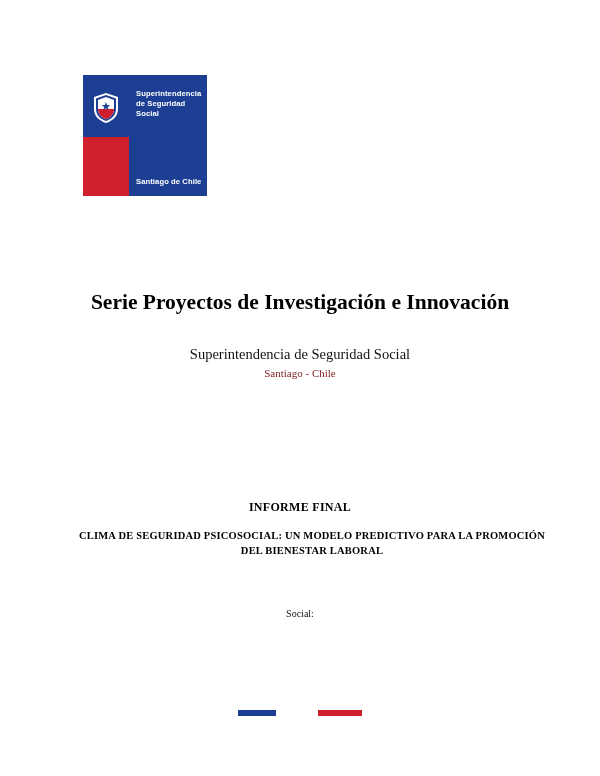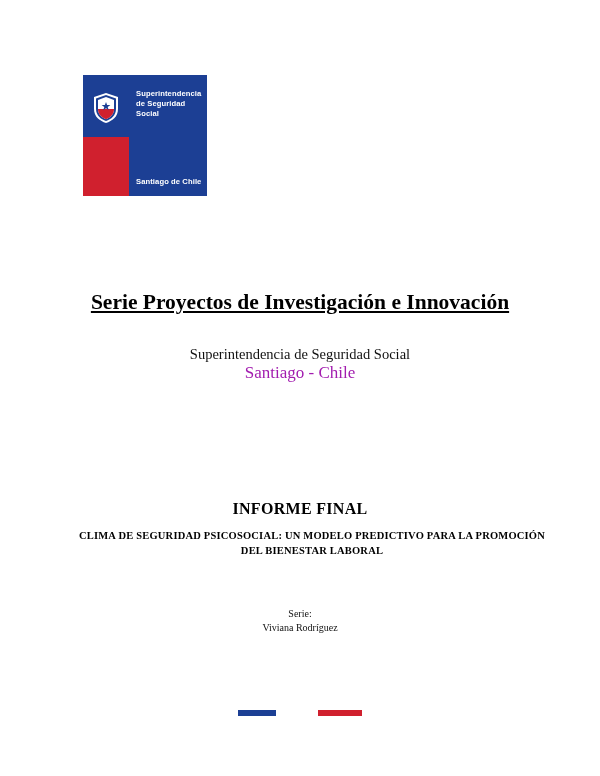--- a/index.html
+++ b/index.html
@@ -92,55 +92,54 @@
     position: absolute;
     left: 0;
     top: 275px;
     width: 600px;
     text-align: center;
     font-family: "Liberation Serif", serif;
     font-weight: bold;
     font-size: 21.5px;
     line-height: 28px;
     color: #000000;
-    text-decoration: underline;
   }
   .org-line {
     position: absolute;
     left: 0;
     top: 331px;
     width: 600px;
     text-align: center;
     font-family: "Liberation Serif", serif;
     font-size: 14.5px;
     line-height: 20px;
     color: #111111;
   }
   .city-line {
     position: absolute;
     left: 0;
     top: 350px;
     width: 600px;
     text-align: center;
     font-family: "Liberation Serif", serif;
-    font-size: 17px;
+    font-size: 11px;
     line-height: 20px;
-    color: #a21caf;
+    color: #7f1d1d;
   }
 
   
   .report-label {
     position: absolute;
     left: 0;
     top: 487px;
     width: 600px;
     text-align: center;
     font-family: "Liberation Serif", serif;
     font-weight: bold;
-    font-size: 16px;
+    font-size: 12px;
     letter-spacing: 0.3px;
     color: #000000;
   }
   .report-title {
     position: absolute;
     left: 72px;
     top: 515px;
     width: 480px;
     text-align: center;
     font-family: "Liberation Serif", serif;
@@ -205,22 +204,21 @@
 
   <div class="serie-title">Serie Proyectos de Investigación e Innovación</div>
 
   <div class="org-line">Superintendencia de Seguridad Social</div>
   <div class="city-line">Santiago - Chile</div>
 
   <div class="report-label">INFORME FINAL</div>
   <div class="report-title">CLIMA DE SEGURIDAD PSICOSOCIAL: UN MODELO PREDICTIVO PARA LA PROMOCIÓN DEL BIENESTAR LABORAL</div>
 
   <div class="author-block">
-    <div>Serie:</div>
-    <div>Viviana Rodríguez</div>
+    <div>Social:</div>
   </div>
 
   <div class="flag-bar">
     <div class="flag-blue"></div>
     <div class="flag-white"></div>
     <div class="flag-red"></div>
   </div>
 
 </div>
 

